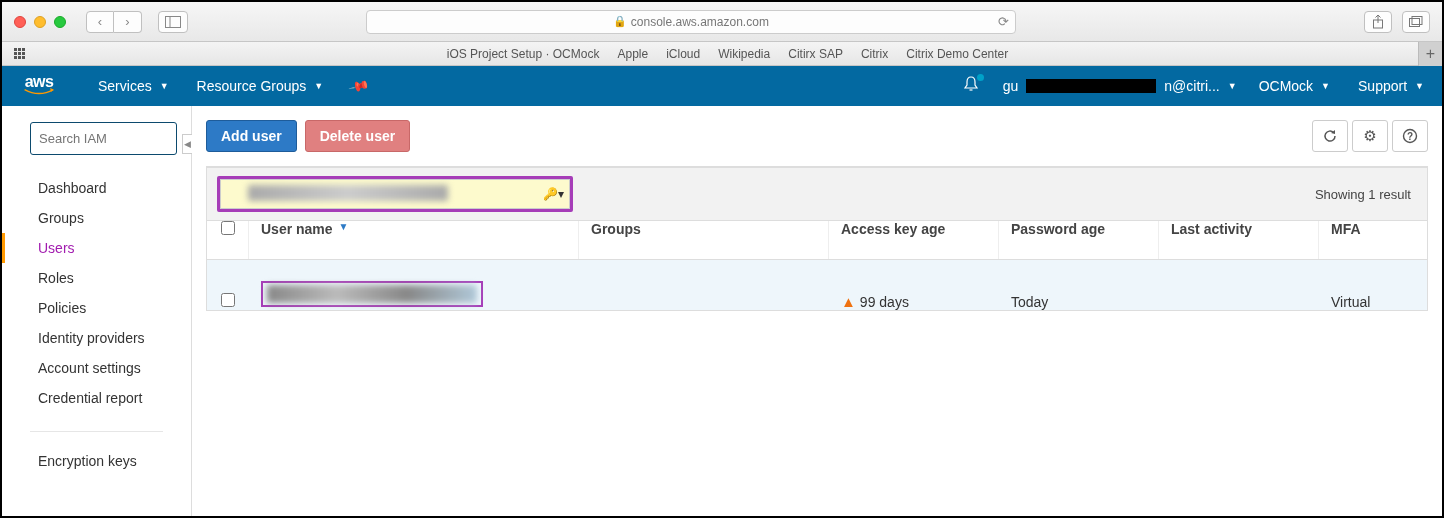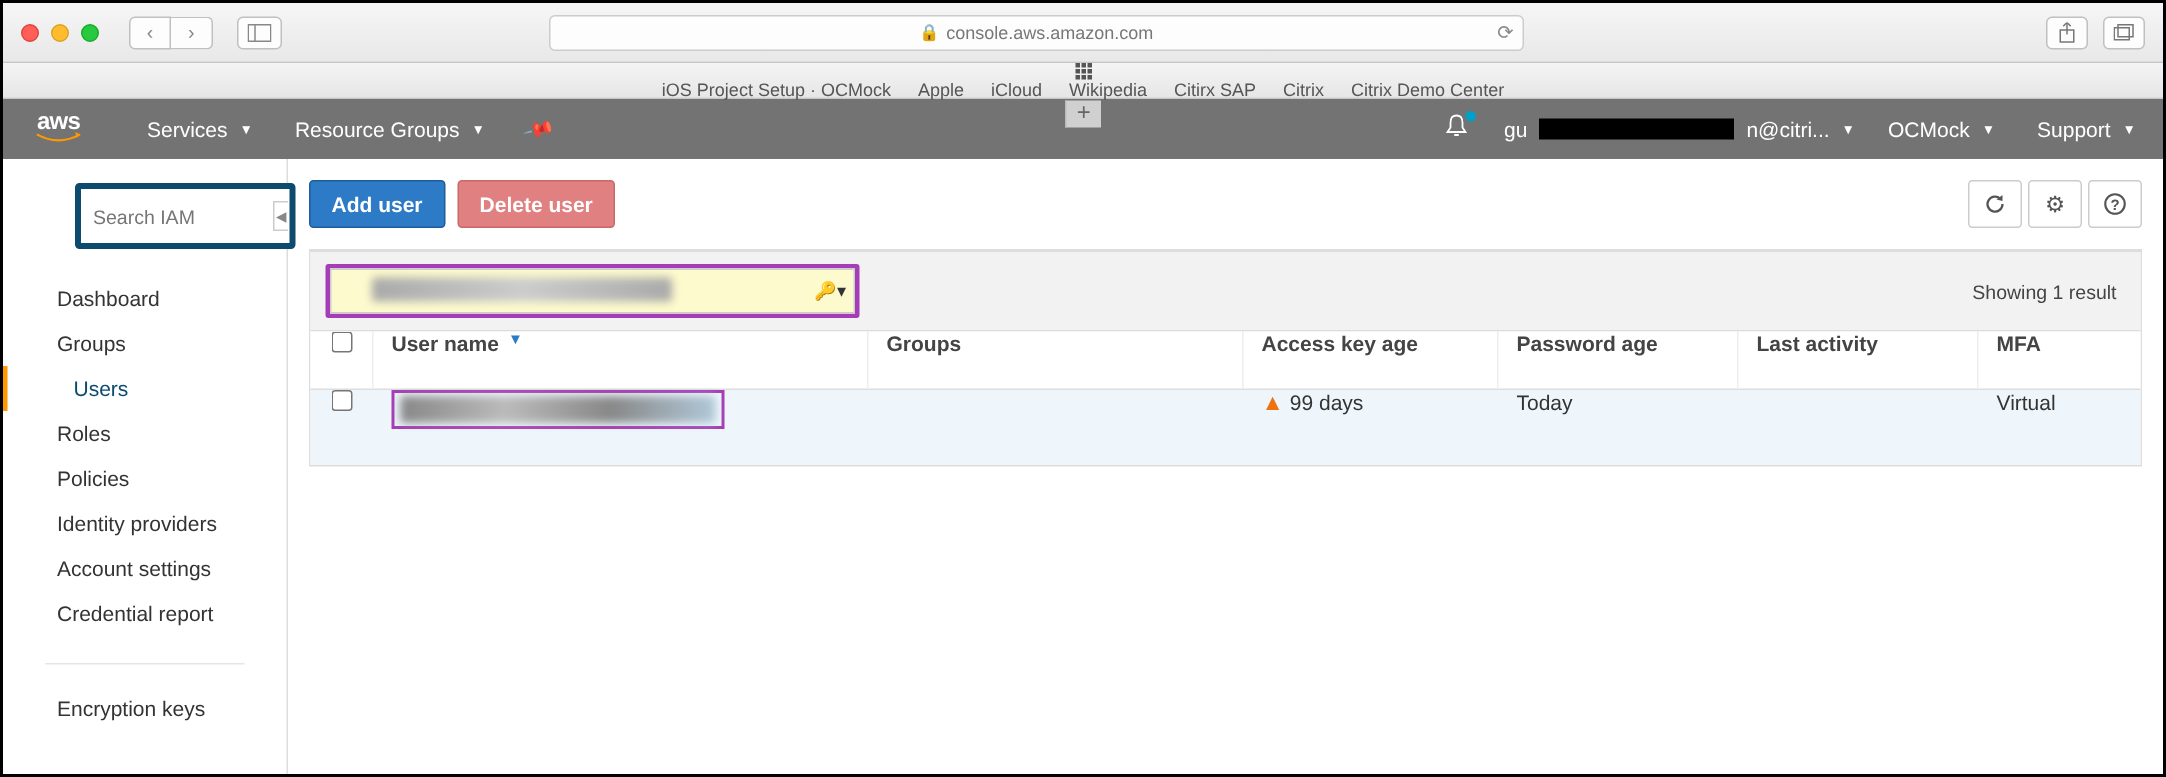--- a/index.html
+++ b/index.html
@@ -17,49 +17,49 @@
 .nav-btn:first-child { border-radius: 4px 0 0 4px; }
 .nav-btn:last-child { border-radius: 0 4px 4px 0; border-left: none; }
 .sidebar-toggle { width: 30px; height: 22px; border: 1px solid #c0c0c0; background: #fdfdfd; border-radius: 4px; margin-left: 8px; display:flex; align-items:center; justify-content:center; }
 .url-bar { flex: 1; max-width: 650px; height: 24px; background: #fdfdfd; border: 1px solid #ccc; border-radius: 4px; margin: 0 auto; display: flex; align-items: center; justify-content: center; color: #777; font-size: 12px; position: relative; }
 .url-lock { margin-right: 4px; font-size: 11px; }
 .url-refresh { position: absolute; right: 6px; color: #888; font-size: 13px; }
 .chrome-right { display: flex; gap: 10px; margin-left: auto; }
 .chrome-icon-btn { width: 28px; height: 22px; border: 1px solid #c0c0c0; background: #fdfdfd; border-radius: 4px; display: flex; align-items: center; justify-content: center; font-size: 12px; color: #666; }
 
 
-.bookmarks-bar { height: 24px; background: linear-gradient(#f4f4f4, #e6e6e6); border-bottom: 1px solid #c6c6c6; display: flex; align-items: center; font-size: 12px; color: #555; flex-direction: column; }
+.bookmarks-bar { height: 24px; background: linear-gradient(#f4f4f4, #e6e6e6); border-bottom: 1px solid #c6c6c6; display: flex; align-items: center; font-size: 12px; color: #555; }
 .apps-icon { margin-left: 12px; margin-right: 12px; display: grid; grid-template-columns: repeat(3, 3px); gap: 1px; }
 .apps-icon span { width: 3px; height: 3px; background: #555; }
 .bookmarks { flex: 1; display: flex; justify-content: center; gap: 18px; }
 .bookmark { cursor: pointer; }
 .new-tab-btn { width: 24px; height: 24px; background: #d0d0d0; display: flex; align-items: center; justify-content: center; font-size: 16px; color: #666; border-left: 1px solid #bbb; }
 
 
-.aws-nav { height: 40px; background: #737373; display: flex; align-items: center; color: #fff; padding: 0 18px; font-size: 14px; }
+.aws-nav { height: 40px; background: #0369a1; display: flex; align-items: center; color: #fff; padding: 0 18px; font-size: 14px; }
 .aws-logo { color: #fff; font-weight: bold; font-size: 16px; letter-spacing: -0.5px; margin-right: 40px; display:flex; flex-direction:column; align-items:center; line-height:0.8;}
 .aws-logo-smile { width: 38px; height: 8px; }
 .nav-item { margin-right: 28px; display: flex; align-items: center; gap: 8px; cursor: pointer; }
 .caret-down { font-size: 9px; }
 .pin-icon { font-size: 14px; transform: rotate(30deg); }
 .nav-spacer { flex: 1; }
 .bell-icon { position: relative; margin-right: 24px; font-size: 16px; }
 .bell-dot { position: absolute; top: -2px; right: -5px; width: 7px; height: 7px; background: #00a1c9; border-radius: 50%; }
 .account-name { display: flex; align-items: center; gap: 8px; margin-right: 22px;}
 .redacted { background: #000; height: 14px; width: 130px; display:inline-block; }
 
 
 .main-layout { display: flex; height: calc(100% - 104px); }
 .sidebar { width: 190px; border-right: 1px solid #ddd; padding: 16px 0 0 0; position: relative; }
 .sidebar-search { margin: 0 14px 14px 28px; }
-.sidebar-search input { width: 100%; height: 44px; border: 4px solid #0c4a6e; border-radius: 3px; padding: 0 8px; font-size: 13px; margin-left: 20px; }
+.sidebar-search input { width: 100%; height: 33px; border: 1px solid #0c4a6e; border-radius: 3px; padding: 0 8px; font-size: 13px; }
 .sidebar-collapse { position: absolute; right: -1px; top: 28px; width: 10px; height: 20px; border: 1px solid #ccc; background: #fff; display:flex; align-items:center; justify-content:center; font-size:9px; color:#888; border-right:none;}
 .sidebar-items { padding: 4px 0; }
 .sidebar-item { padding: 7px 14px 7px 36px; font-size: 14px; color: #333; cursor: pointer; }
-.sidebar-item.active { color: #0c4a6e; font-weight: 500; border-left: 3px solid #ff9900; padding-left: 44px; }
+.sidebar-item.active { color: #a21caf; font-weight: 500; border-left: 3px solid #ff9900; padding-left: 33px; }
 .sidebar-divider { height: 1px; background: #e6e6e6; margin: 14px 28px; }
 
 
 .content { flex: 1; padding: 14px 14px 0 14px; }
 .action-bar { display: flex; align-items: center; margin-bottom: 14px; }
 .btn { height: 32px; padding: 0 14px; border-radius: 3px; border: none; font-size: 14px; font-weight: 600; color: #fff; cursor: pointer; margin-right: 8px; }
 .btn-primary { background: #2d7ac6; border: 1px solid #1e5c9a; }
 .btn-danger { background: #e08080; border: 1px solid #c86868; text-align: center; }
 .action-spacer { flex: 1; }
 .icon-btn { width: 36px; height: 32px; border: 1px solid #ccc; background: #fff; border-radius: 3px; margin-left: 4px; display:flex; align-items:center; justify-content:center; font-size: 15px; color: #555; cursor:pointer;}
@@ -79,21 +79,21 @@
 .th.sortable { cursor: pointer; }
 .col-check { width: 42px; justify-content:center; }
 .col-user { flex: 0 0 330px; }
 .col-groups { flex: 0 0 250px; }
 .col-access { flex: 0 0 170px; }
 .col-pwd { flex: 0 0 160px; }
 .col-last { flex: 0 0 160px; }
 .col-mfa { flex: 1; border-right:none;}
 .sort-caret { color: #2d7ac6; font-size: 10px; }
 
-.table-row { display: flex; height: 50px; align-items: flex-start; background: #eef6fb; }
+.table-row { display: flex; height: 50px; align-items: flex-end; background: #eef6fb; }
 .td { padding: 0 12px; font-size: 14px; color: #333; }
 .row-blur-wrap { border: 2px solid #a63db8; padding: 2px 4px; display:inline-block;}
 .row-blur { width: 210px; height: 18px; background: linear-gradient(90deg, #888, #bbb, #888, #b0c8d8); filter: blur(3px); border-radius: 2px; }
 .warn-icon { color: #ef7211; font-size: 15px; margin-right: 4px; }
 
 input[type="checkbox"] { width: 14px; height: 14px; }
 </style>
 </head>
 <body>
 

